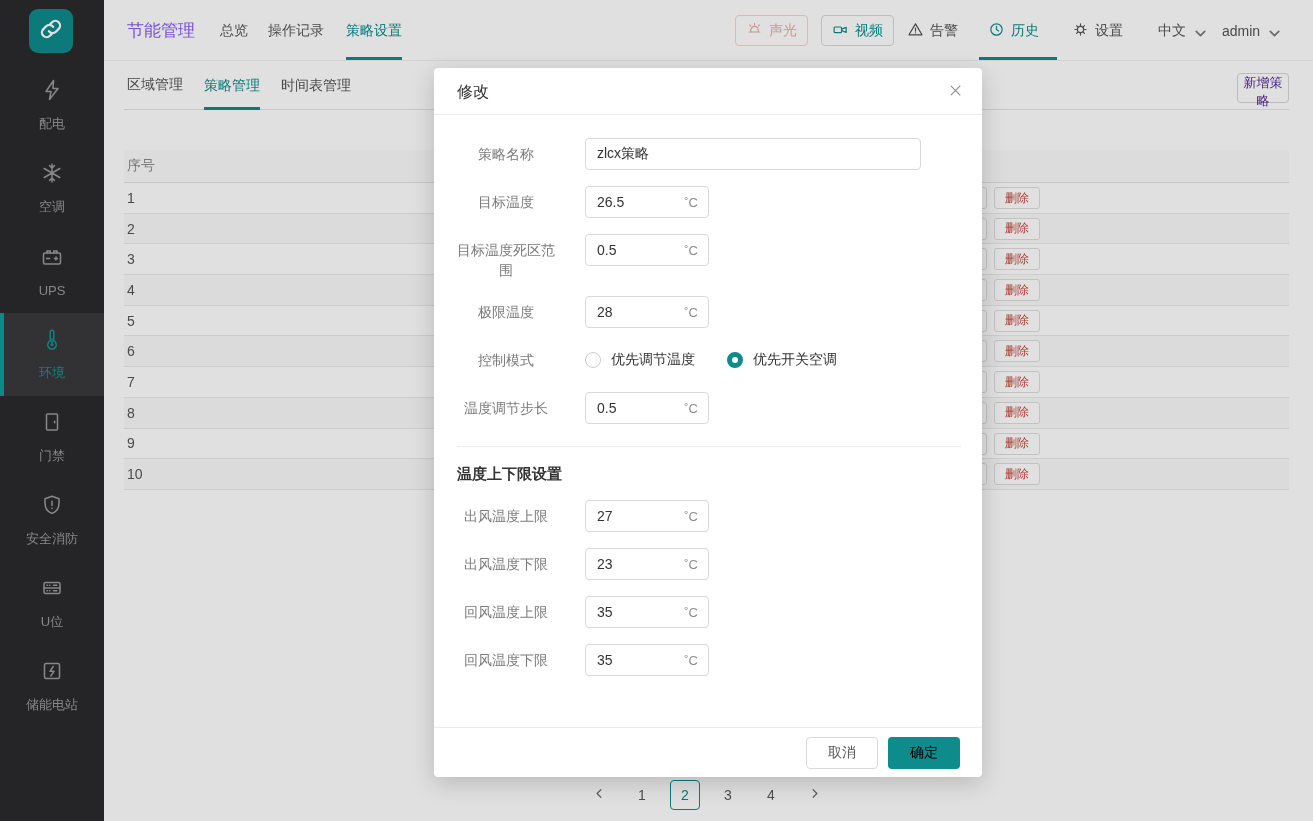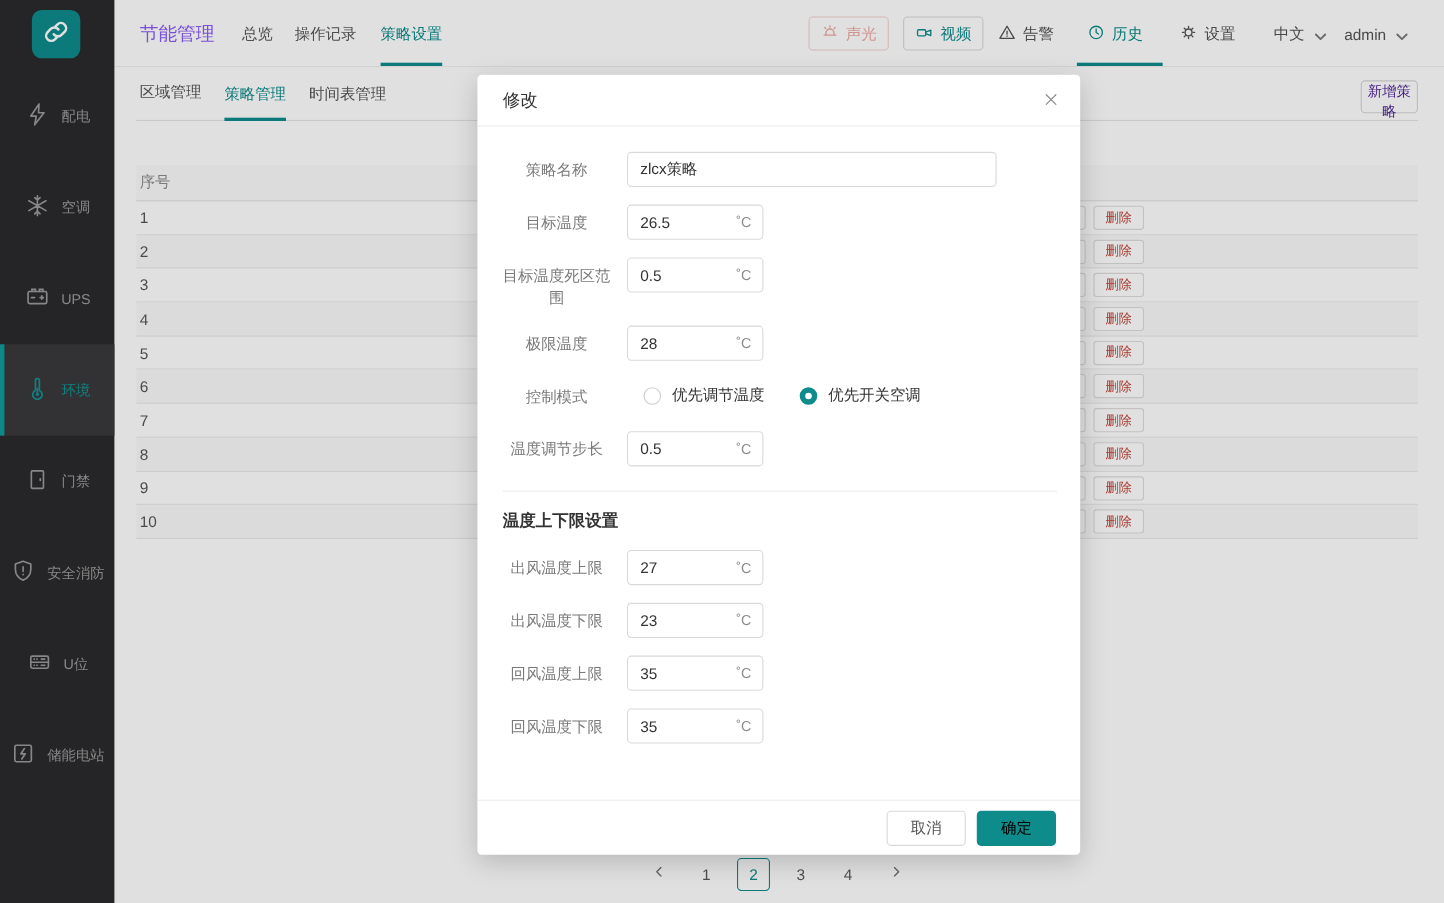--- a/index.html
+++ b/index.html
@@ -5,21 +5,21 @@
   * { margin:0; padding:0; box-sizing:border-box; }
   html,body { width:1313px; height:821px; }
   .screen { position:relative; width:1313px; height:821px; background:#fff;
             font-family:"Liberation Sans","DejaVu Sans",sans-serif; overflow:hidden; }
 
   
   .sidebar { position:absolute; left:0; top:0; width:104px; height:100%; background:#2b2b2d; z-index:5; }
   .logo { position:absolute; left:29px; top:9px; width:44px; height:44px; background:#0E8B8B;
           border-radius:9px; display:flex; align-items:center; justify-content:center; cursor:pointer; }
   .side-items { position:absolute; top:64px; left:0; width:100%; }
-  .side-item { height:83px; display:flex; flex-direction:row; align-items:center; justify-content:center;
+  .side-item { height:83px; display:flex; flex-direction:column; align-items:center; justify-content:center;
                gap:10px; color:#9a9a9a; font-size:13px; cursor:pointer; position:relative; }
   .side-item svg { width:24px; height:24px; }
   .side-item.active { background:#3a3a3d; color:#119596; }
   .side-item.active::before { content:""; position:absolute; left:0; top:0; bottom:0; width:4px; background:#0E9C9C; }
 
   
   .topbar { position:absolute; left:104px; top:0; width:1209px; height:61px; background:#fff;
             border-bottom:1px solid #f0f0f0; z-index:4; }
   .app-title { position:absolute; left:23px; top:0; line-height:61px; font-size:17px; font-weight:normal; color:#8b5cf6; }
   .top-tab { position:absolute; top:0; line-height:61px; font-size:14px; color:#595959; cursor:pointer; }
@@ -72,21 +72,21 @@
            border-radius:4px; box-shadow:0 6px 24px rgba(0,0,0,0.18); z-index:50; }
   .m-head { height:47px; border-bottom:1px solid #ececec; position:relative; }
   .m-title { position:absolute; left:23px; top:0; line-height:47px; font-size:16px; color:#333; }
   .m-close { position:absolute; right:16px; top:13px; width:22px; height:22px; color:#8c8c8c; cursor:pointer;
              display:flex; align-items:center; justify-content:center; background:none; border:none; }
   .m-close svg { width:15px; height:15px; }
   .m-body { position:absolute; top:47px; left:0; right:0; bottom:50px; padding-top:23px; }
   .frow { display:flex; align-items:flex-start; margin-bottom:16px; }
   .flabel { width:100px; margin-left:22px; text-align:center; font-size:14px; color:#7a7a7a;
             line-height:20px; padding-top:6px; }
-  .fctrl { margin-left:14px; position:relative;text-decoration:underline; }
+  .fctrl { margin-left:29px; position:relative;text-decoration:underline; }
   .txt-input { width:336px; height:32px; border:1px solid #d9d9d9; border-radius:4px; padding:0 11px;
                font-size:14px; color:#333; font-family:inherit; background:#fff; }
   .num-input { width:124px; height:32px; border:1px solid #d9d9d9; border-radius:4px; padding:0 34px 0 11px;
                font-size:14px; color:#333; font-family:inherit; background:#fff; }
   .unit { position:absolute; right:11px; top:50%; transform:translateY(-50%); font-size:13px; color:#8c8c8c;
           pointer-events:none; }
   .radio-group { margin-left:29px; display:flex; align-items:center; height:32px; }
   .radio { width:16px; height:16px; border-radius:50%; border:1px solid #ccc; background:#fff; cursor:pointer; flex:none; }
   .radio.checked { border:5px solid #0E8B8B; }
   .radio-label { margin-left:10px; font-size:14px; color:#333; cursor:pointer; }

